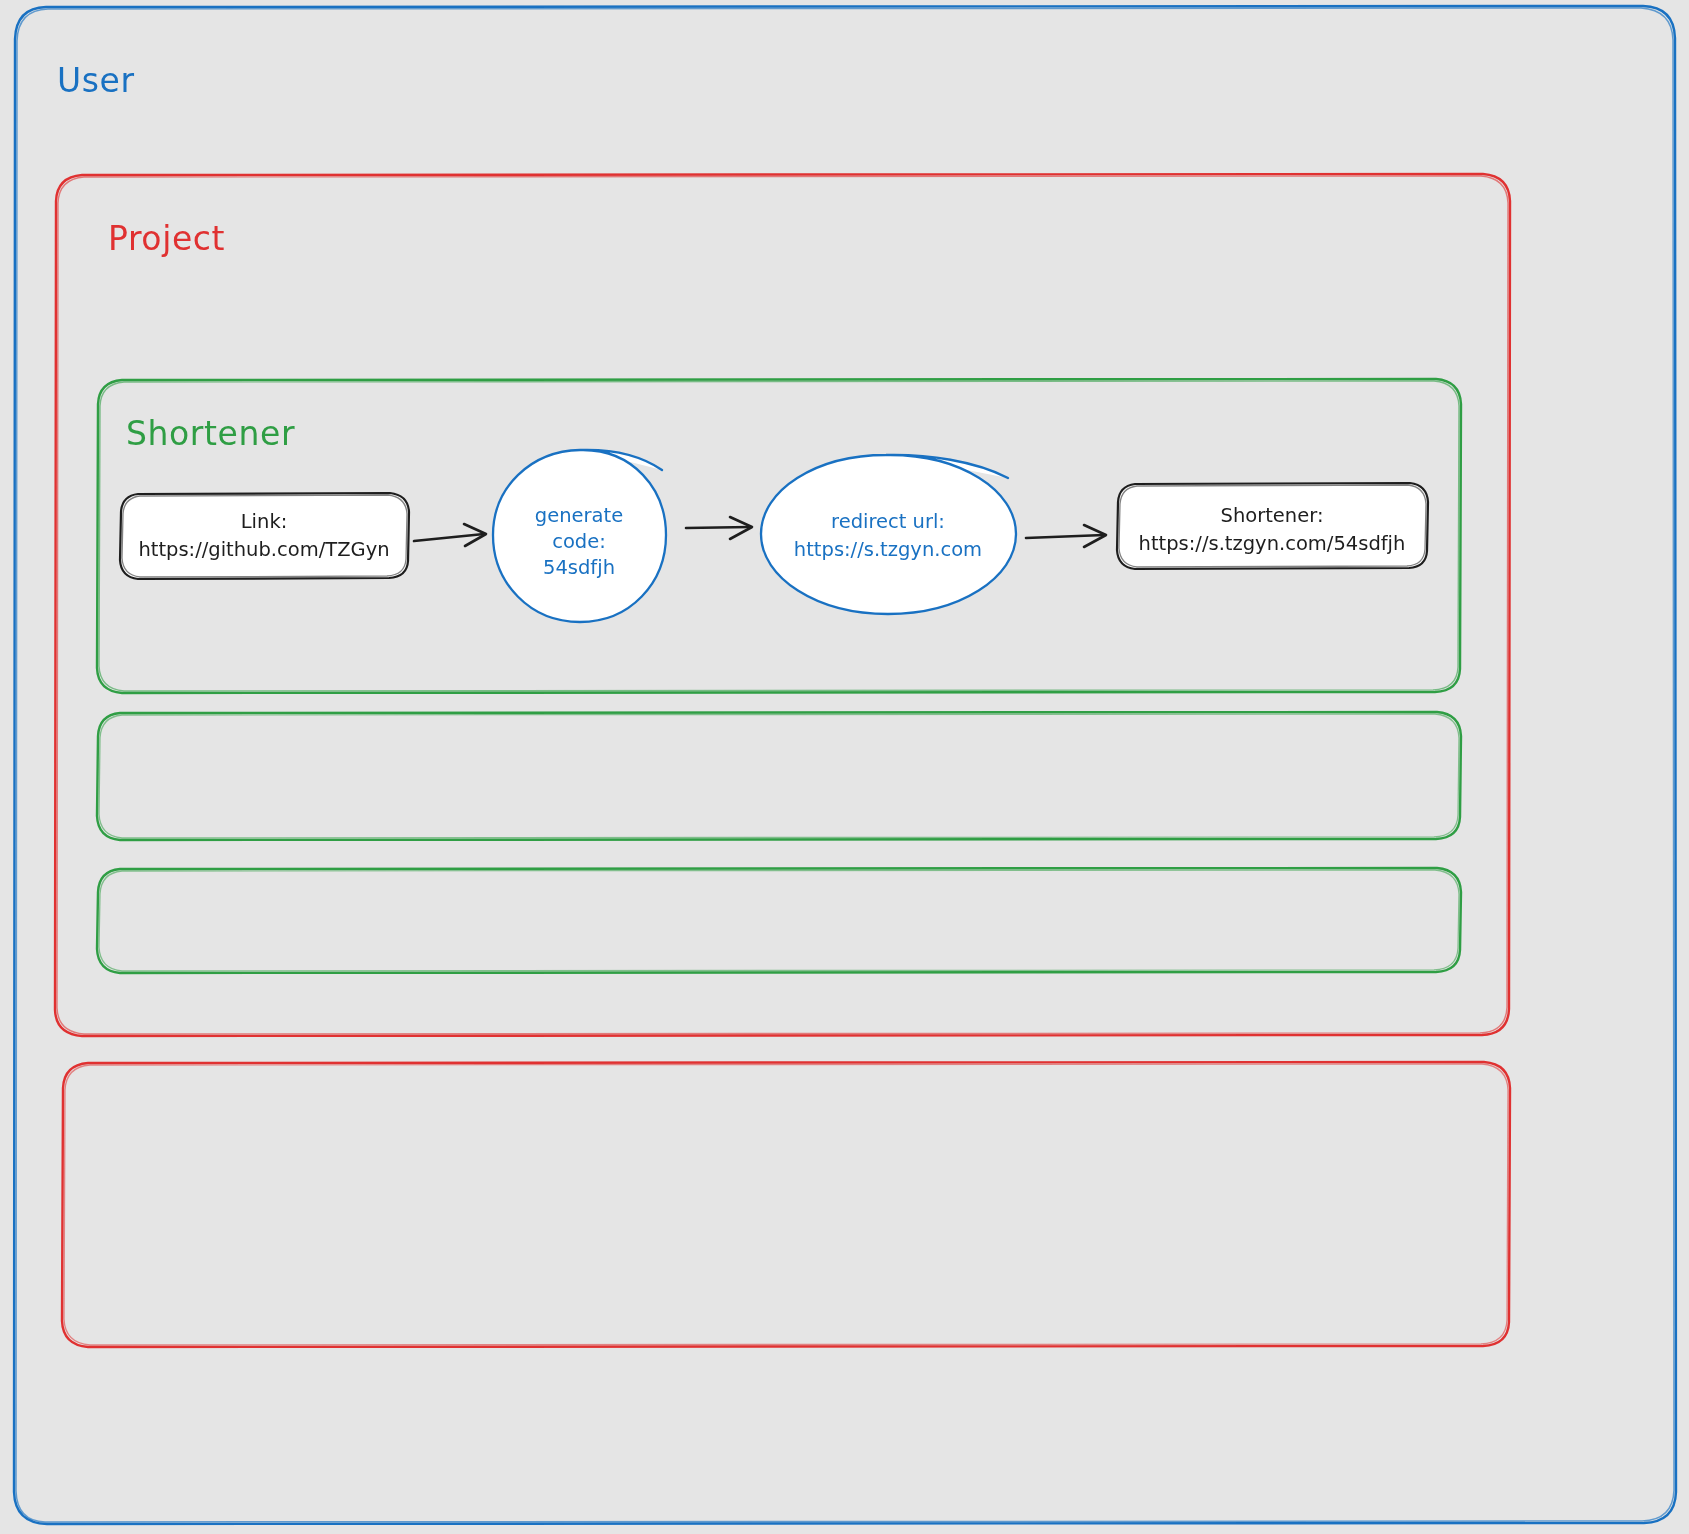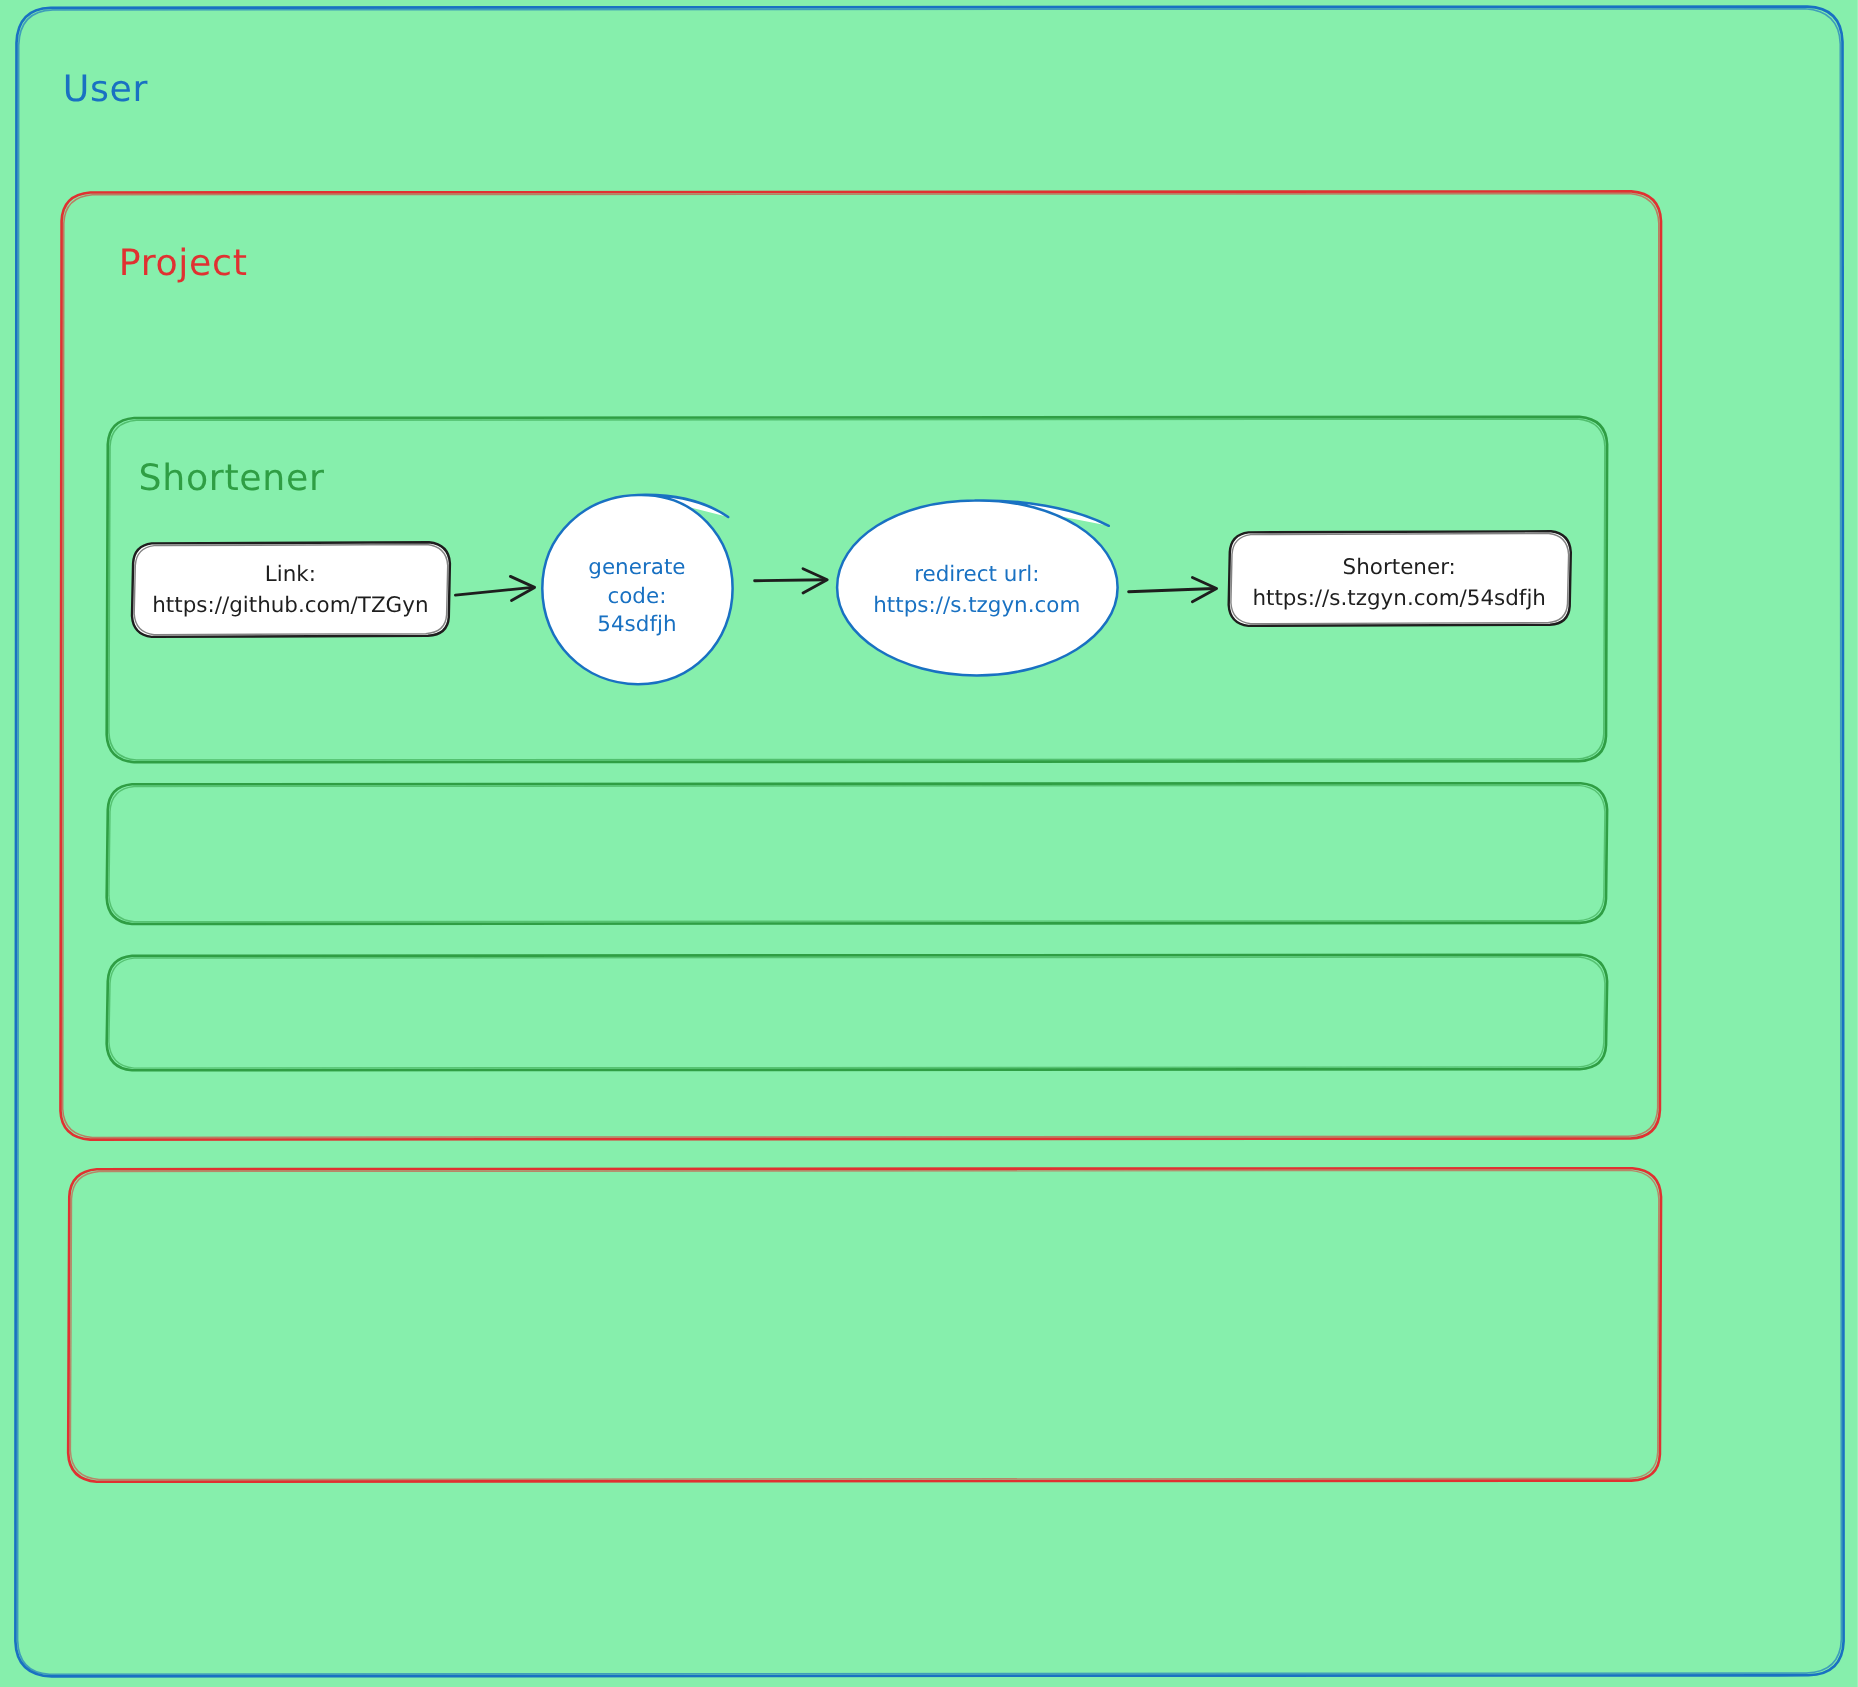--- a/index.html
+++ b/index.html
@@ -10,21 +10,21 @@
   body {
     width: 1689px;
     height: 1534px;
     font-family: "DejaVu Sans", sans-serif;
     overflow: hidden;
   }
   #canvas {
     position: relative;
     width: 1689px;
     height: 1534px;
-    background: #86efac;
+    background: #e5e5e5;
   }
   svg.layer {
     position: absolute;
     left: 0;
     top: 0;
     width: 1689px;
     height: 1534px;
     overflow: visible;
   }
   .hand {

